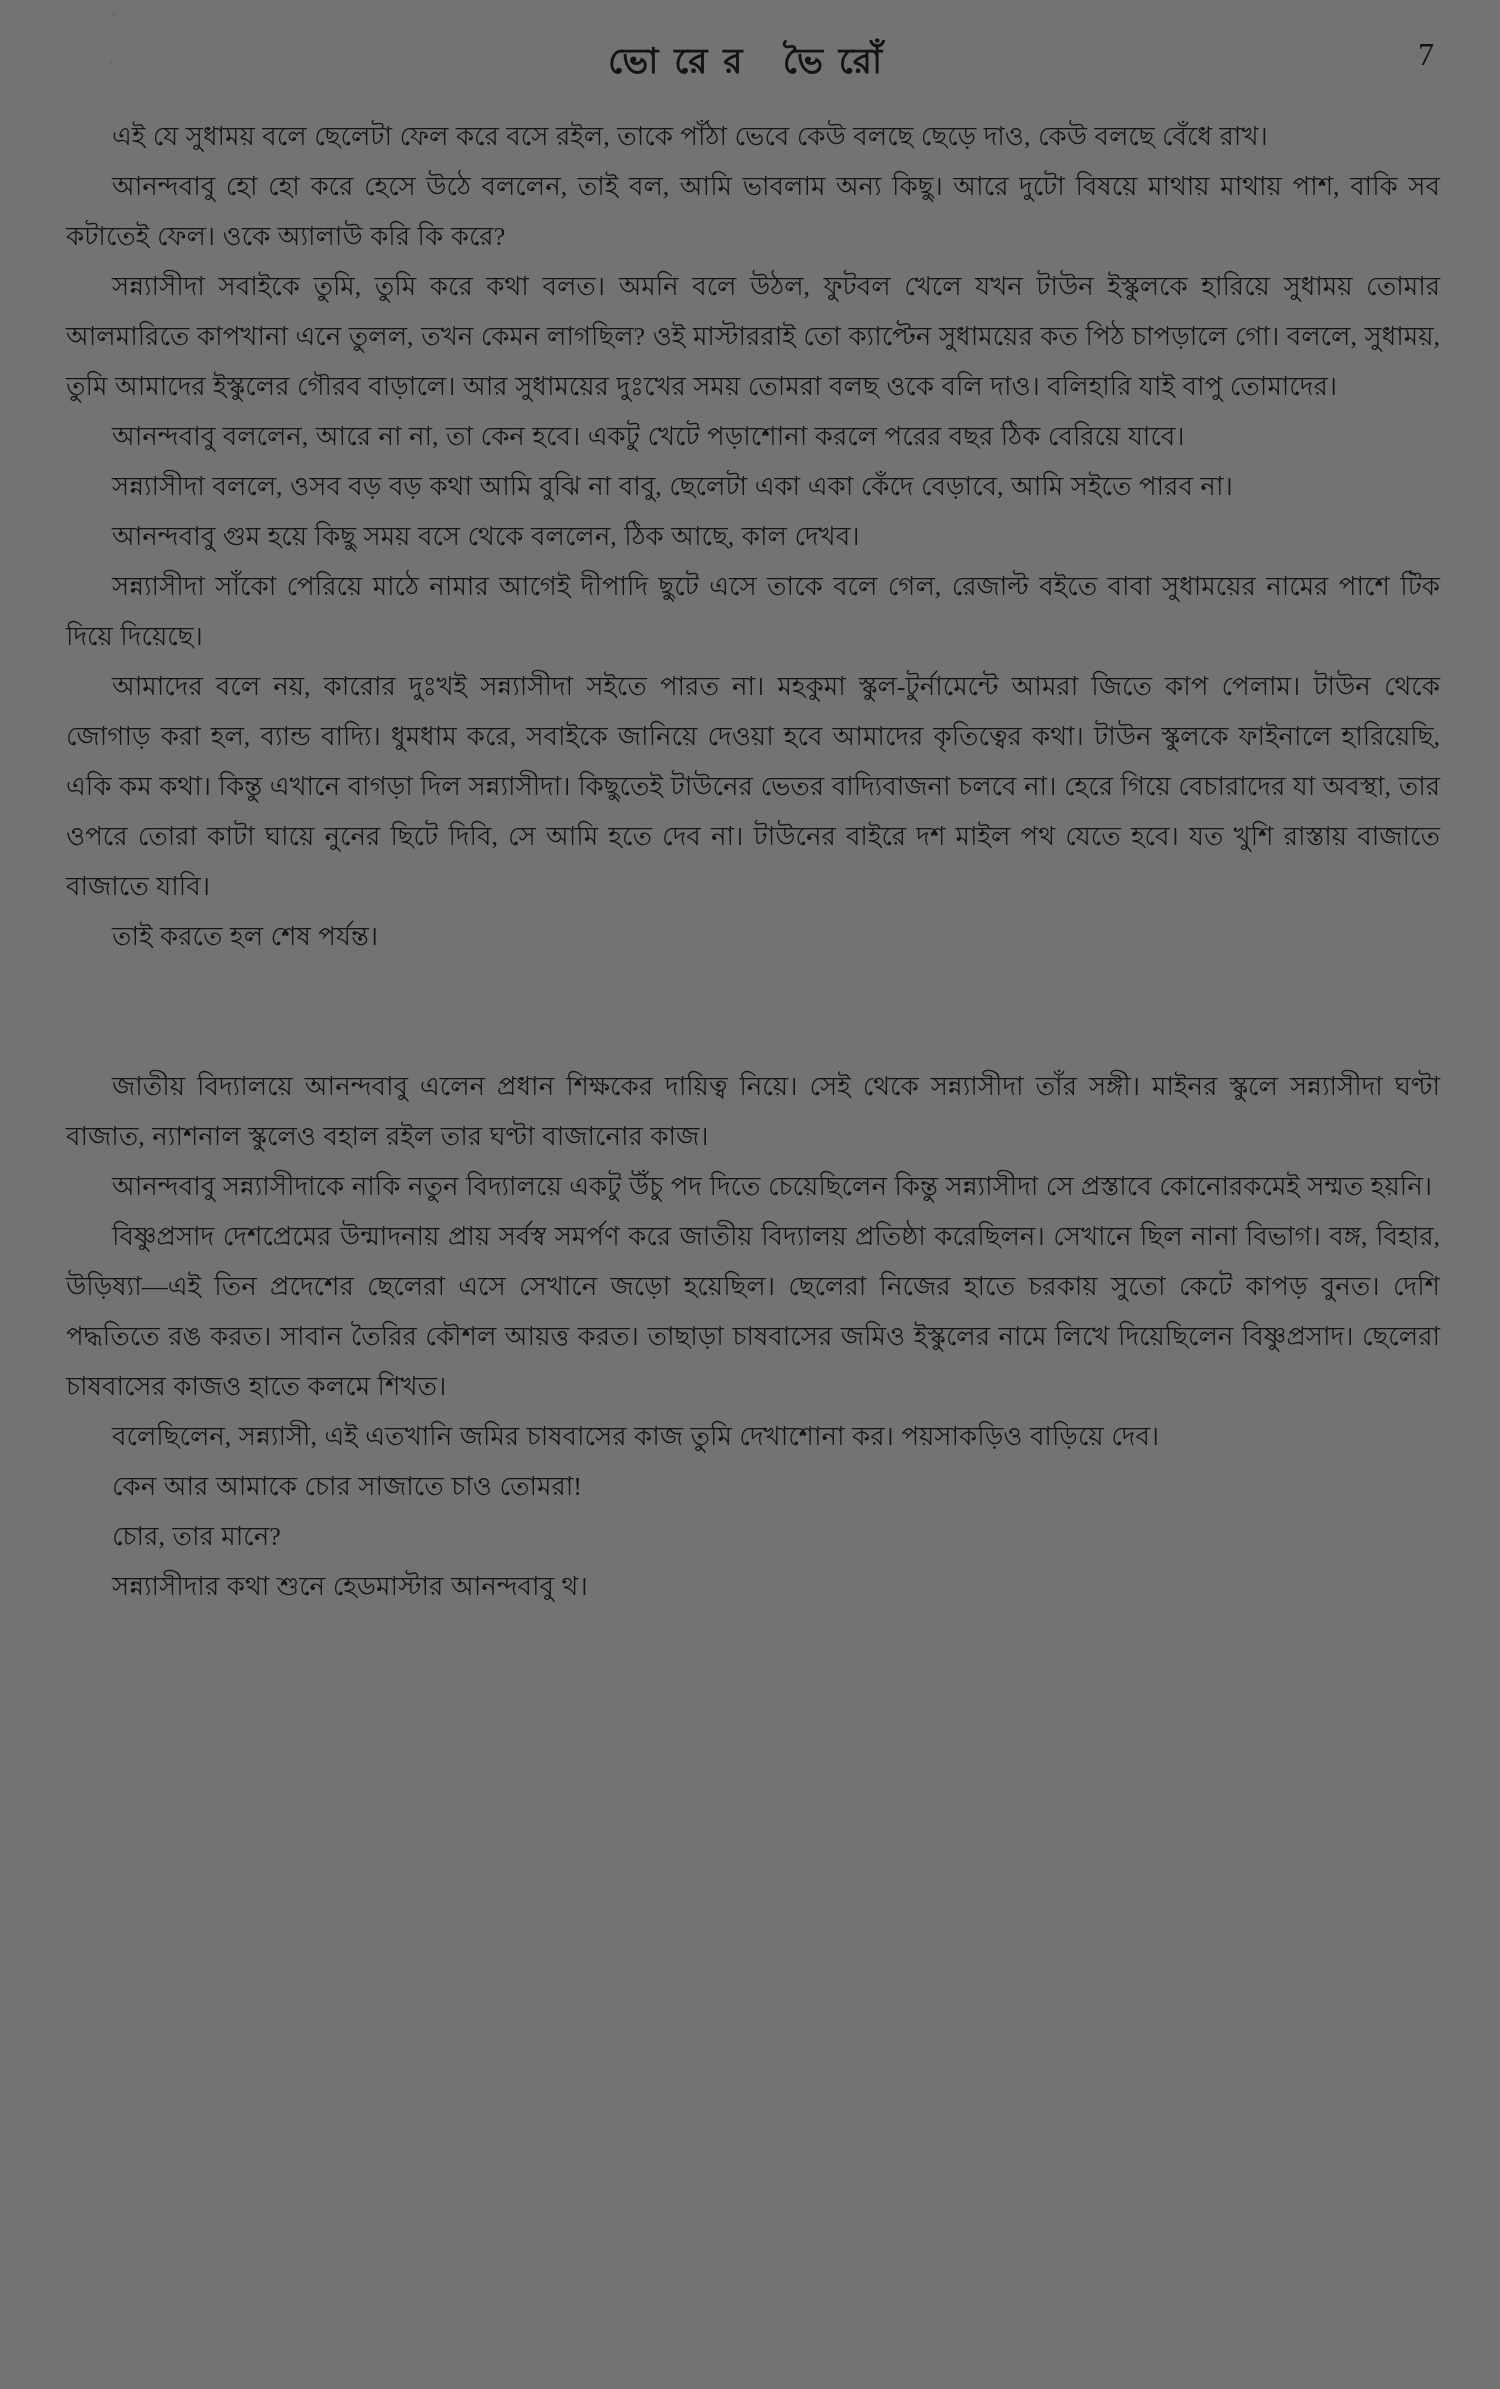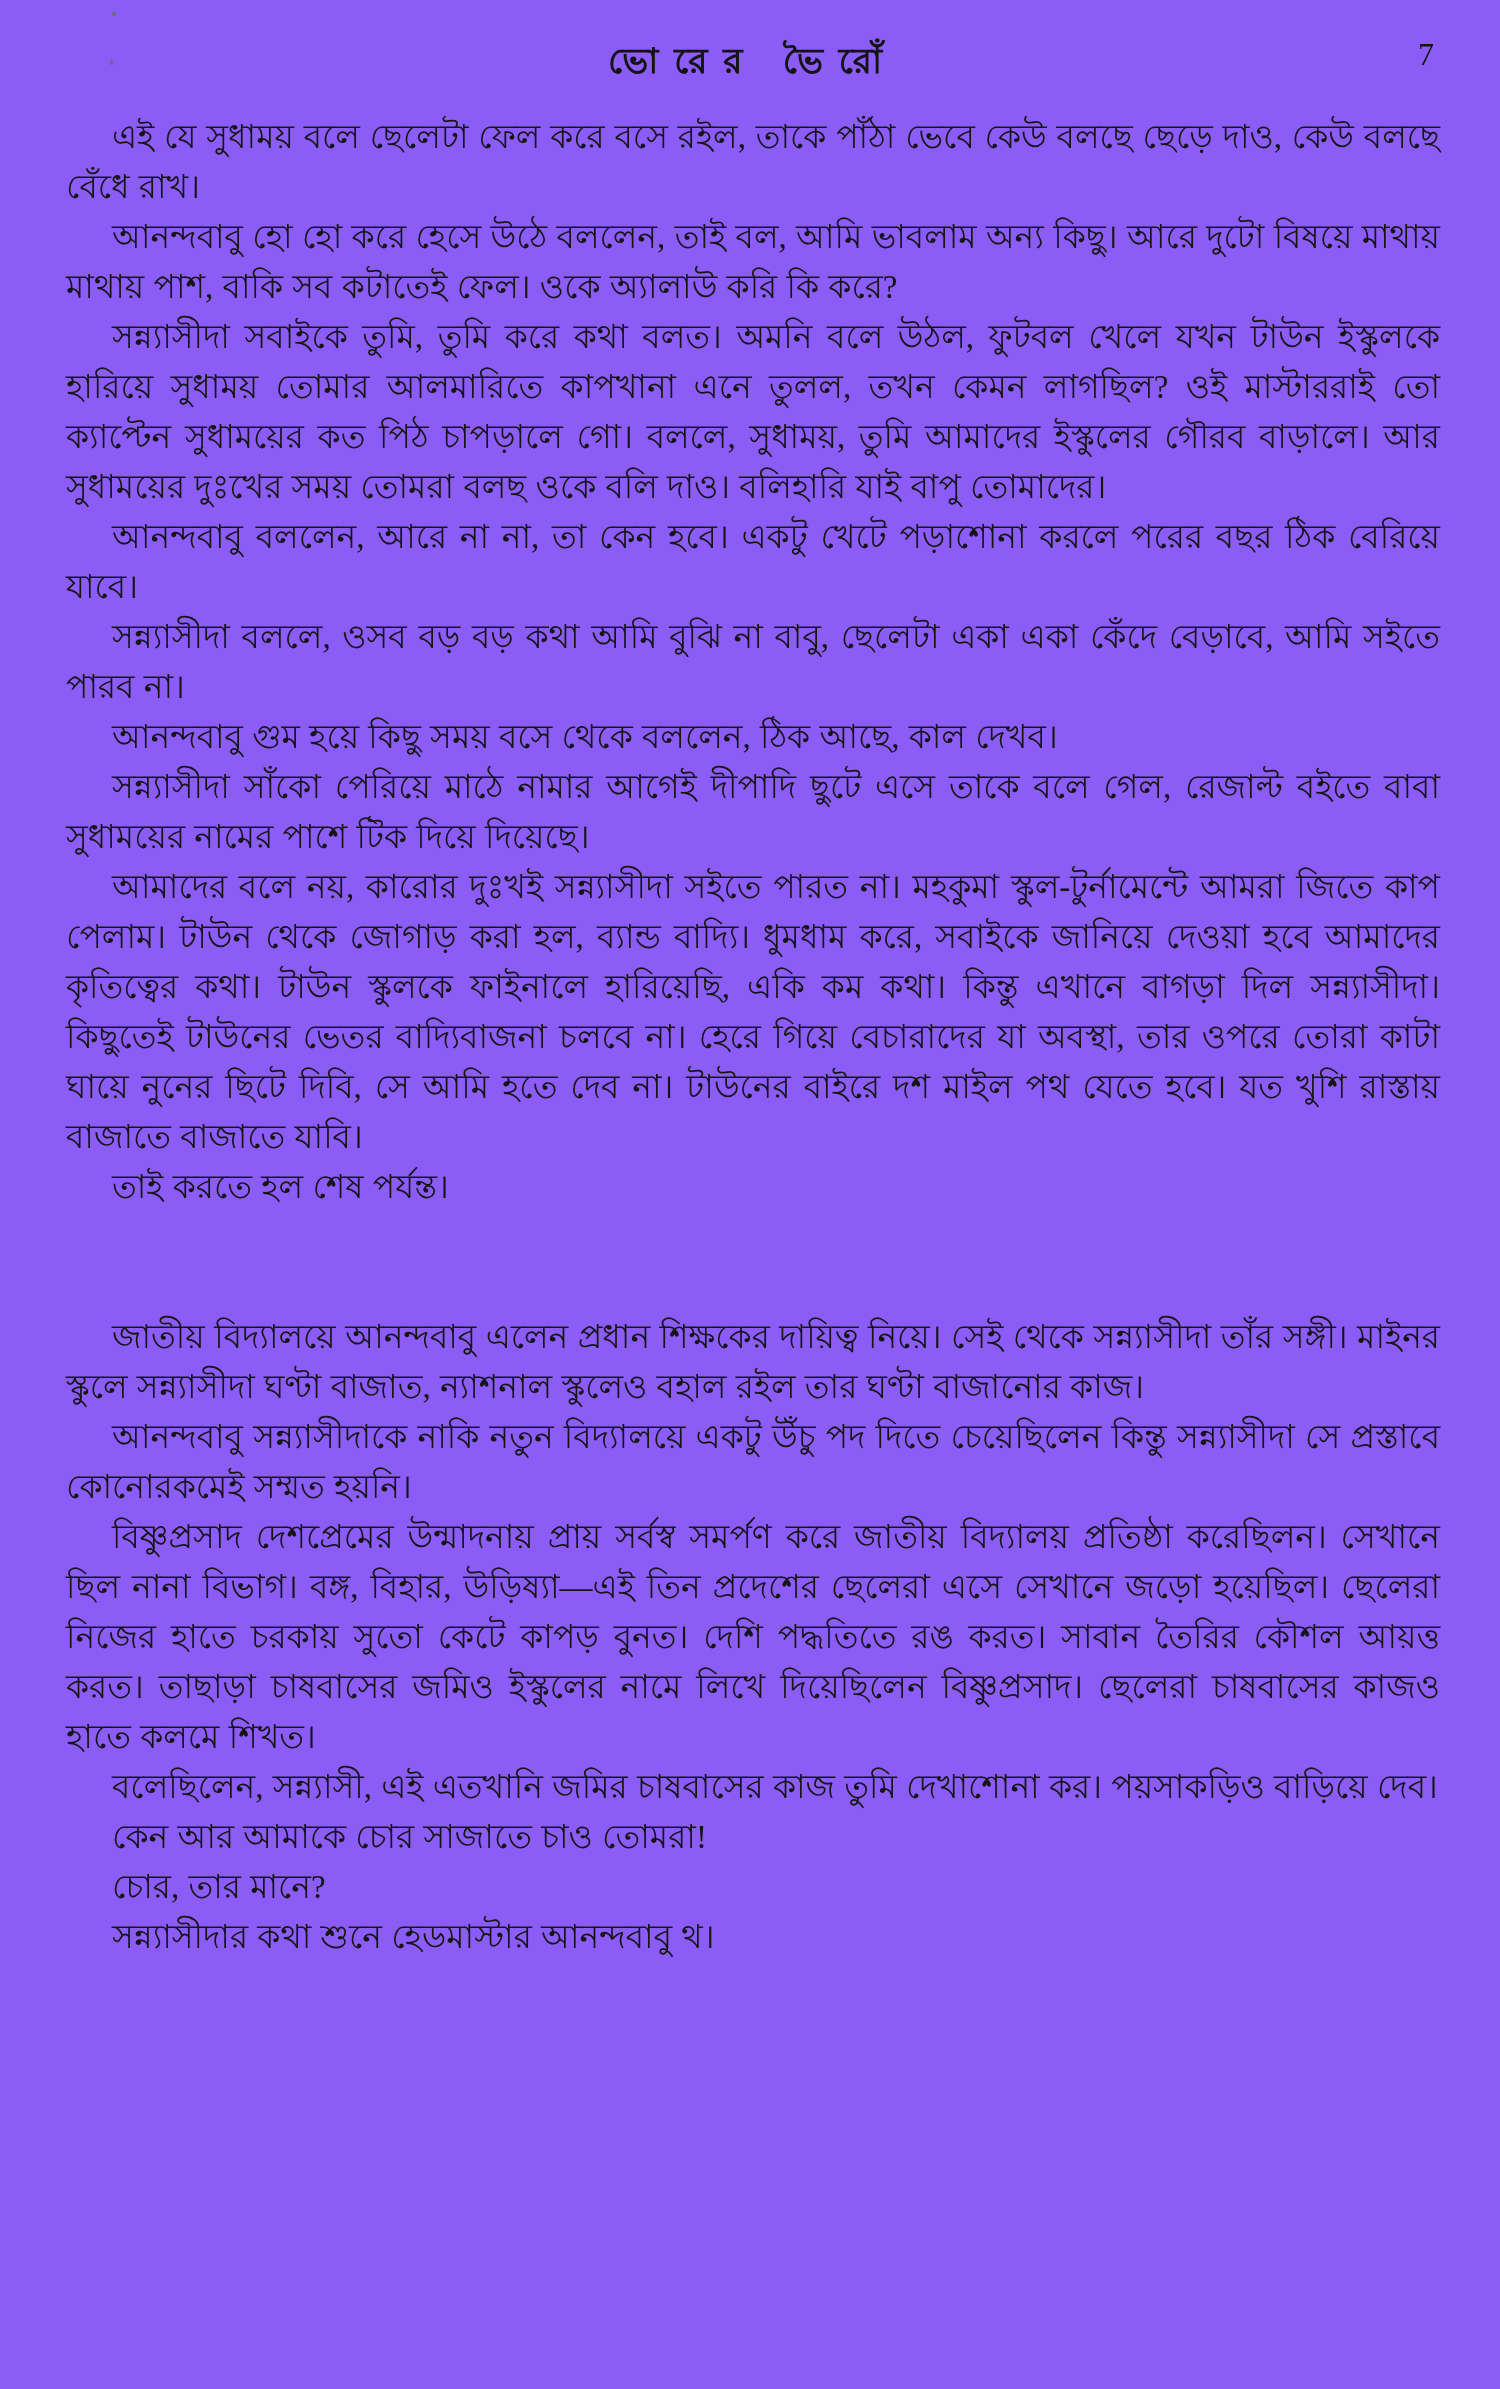--- a/index.html
+++ b/index.html
@@ -5,21 +5,21 @@
   html, body {
     margin: 0;
     padding: 0;
     background: #f4f3f0;
   }
   .page {
     position: relative;
     width: 1500px;
     height: 2389px;
     margin: 0 auto;
-    background: #8b5cf6;
+    background: #737373;
     color: #161616;
     font-family: "Liberation Serif", "DejaVu Serif", serif;
     box-sizing: border-box;
     padding: 34px 60px 40px 66px;
     overflow: hidden;
   }
   .page-header {
     position: relative;
     height: 56px;
     margin-bottom: 22px;
@@ -36,21 +36,21 @@
   }
   .page-number {
     position: absolute;
     right: 6px;
     top: 2px;
     font-size: 32px;
     color: #141414;
   }
   .body-text p {
     margin: 0;
-    font-size: 33px;
+    font-size: 26px;
     line-height: 50px;
     text-align: justify;
     text-indent: 46px;
     color: #151515;
     word-spacing: 1px;
   }
   .body-text p.section-start {
     margin-top: 100px;
   }
   

